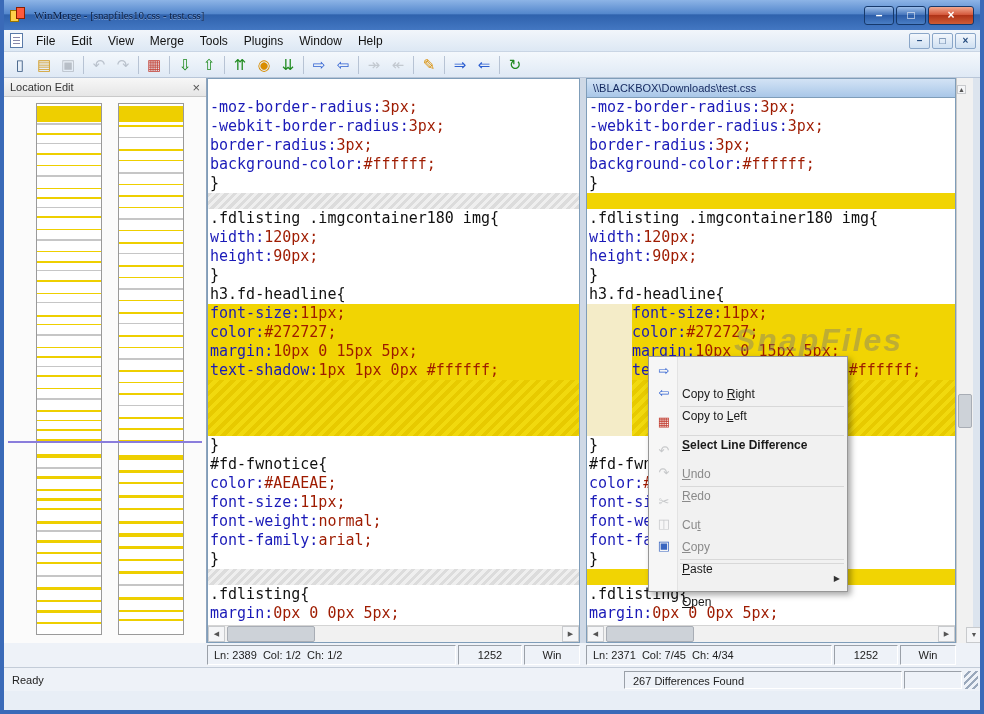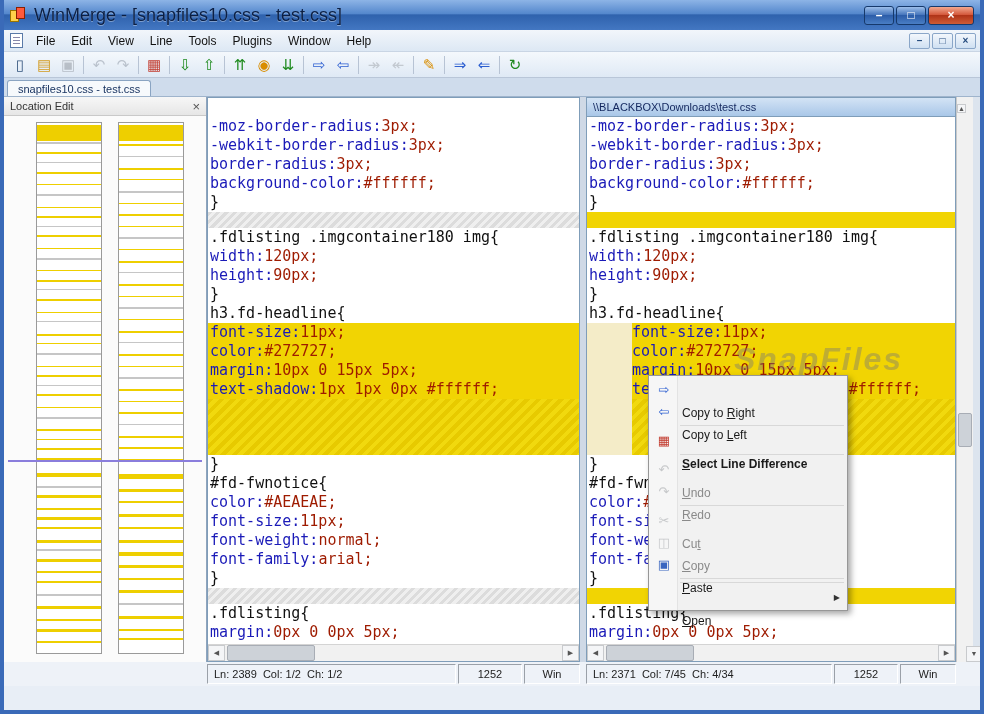--- a/index.html
+++ b/index.html
@@ -6,21 +6,21 @@
   html,body { width:984px; height:714px; background:#9aa7b8; font-family:"Liberation Sans",sans-serif; }
   #window{ position:relative; width:984px; height:714px; background:#e8eef6;
     border-left:4px solid #3a6ab8; border-right:4px solid #3a6ab8; border-bottom:4px solid #3a6ab8; overflow:hidden;}
 
   
   .titlebar{height:30px; background:linear-gradient(#8db4e6 0%,#5588cd 45%,#2f62ad 50%,#4377c2 100%);
     display:flex; align-items:center; padding:0 6px; }
   .app-icon{width:18px;height:16px;position:relative;margin-right:6px;flex:0 0 auto;}
   .app-icon .p1{position:absolute;left:0;top:3px;width:9px;height:12px;background:#ffd24a;border:1px solid #9a7400;}
   .app-icon .p2{position:absolute;left:6px;top:0;width:9px;height:12px;background:#ff5a3c;border:1px solid #8a2000;}
-  .title-text{font-size:18px;color:#0b1f44;text-shadow:0 1px 0 rgba(255,255,255,.35);flex:1 1 auto;white-space:nowrap;overflow:hidden;}
+  .title-text{font-size:11px;color:#0b1f44;text-shadow:0 1px 0 rgba(255,255,255,.35);flex:1 1 auto;white-space:nowrap;overflow:hidden;font-family:Liberation Serif, serif;}
   .winbtns{display:flex;gap:2px;}
   .wbtn{height:19px;border:1px solid #16396b;border-radius:3px;color:#fff;font-size:12px;line-height:17px;
     text-align:center;font-weight:bold;cursor:default;}
   .wbtn.min,.wbtn.max{width:30px;background:linear-gradient(#9dbfea,#4877bd 45%,#2c5da9 50%,#4a7ec4);}
   .wbtn.close{width:46px;background:linear-gradient(#f2a88f,#d4593c 45%,#b03418 50%,#cf5c36);}
 
   
   .menubar{height:22px;background:linear-gradient(#f2f6fb,#dde8f4);display:flex;align-items:center;
     border-bottom:1px solid #c9d5e4;padding:0 4px;}
   .mdi-doc{width:13px;height:15px;background:#fff;border:1px solid #5a7aa8;margin:0 5px 0 2px;position:relative;}
@@ -131,21 +131,21 @@
         <div class="wbtn close">×</div>
       </div>
   </div>
 
   <div class="menubar">
     <span class="mdi-doc"></span>
     <span id="menu-items" style="display:flex;">
         <span class="menu-item">File</span>
         <span class="menu-item">Edit</span>
         <span class="menu-item">View</span>
-        <span class="menu-item">Line</span>
+        <span class="menu-item">Merge</span>
         <span class="menu-item">Tools</span>
         <span class="menu-item">Plugins</span>
         <span class="menu-item">Window</span>
         <span class="menu-item">Help</span>
       </span>
     <span class="menu-spacer"></span>
     <span id="mdi-controls" style="display:flex;">
         <div class="mdibtn ">–</div>
         <div class="mdibtn ">□</div>
         <div class="mdibtn ">×</div>
@@ -176,23 +176,20 @@
       <button class="tbtn disabled"><span style="color: rgb(139, 149, 164);">↞</span></button>
       <span class="tsep"></span>
       <button class="tbtn"><span style="color: rgb(217, 141, 0);">✎</span></button>
       <span class="tsep"></span>
       <button class="tbtn"><span style="color: rgb(45, 95, 208);">⇒</span></button>
       <button class="tbtn"><span style="color: rgb(45, 95, 208);">⇐</span></button>
       <span class="tsep"></span>
       <button class="tbtn"><span style="color: rgb(30, 138, 30);">↻</span></button>
     </div>
 
-  <div class="tabbar">
-    <span class="tab">snapfiles10.css - test.css</span>
-  </div>
 
   <div class="main">
 
     <div class="locpane">
       <div class="locheader">
         <span>Location Edit</span>
         <span class="grow"></span>
         <span class="locclose">×</span>
       </div>
       <div class="locbody">
@@ -437,14 +434,20 @@
     </div>
     <div class="ps-gap"></div>
     <div class="pstatus rw">
       <div class="ps-cell grow">Ln: 2371  Col: 7/45  Ch: 4/34</div>
       <div class="ps-cell w64">1252</div>
       <div class="ps-cell w56">Win</div>
     </div>
     <div class="ps-corner"></div>
   </div>
 
+  <div class="statusbar">
+    <div class="sb-ready">Ready</div>
+    <div class="sb-cell sb-diff">267 Differences Found</div>
+    <div class="sb-cell sb-small"></div>
+    <div class="sb-grip"></div>
+  </div>
 
 </div>
 
 </body></html>

